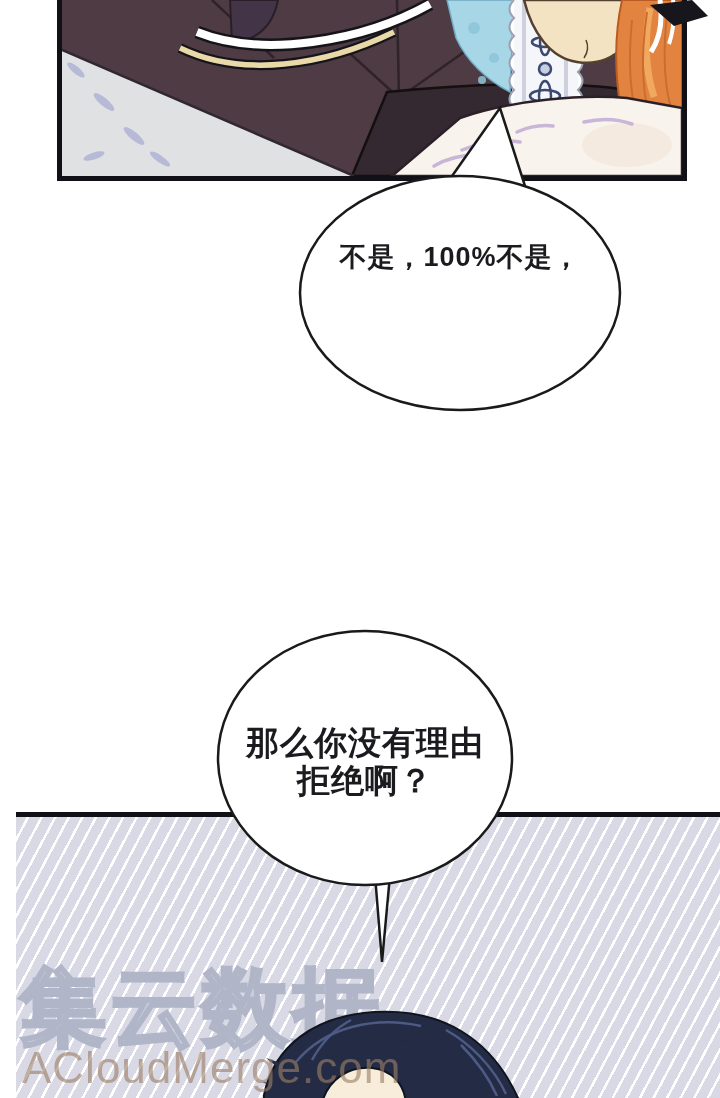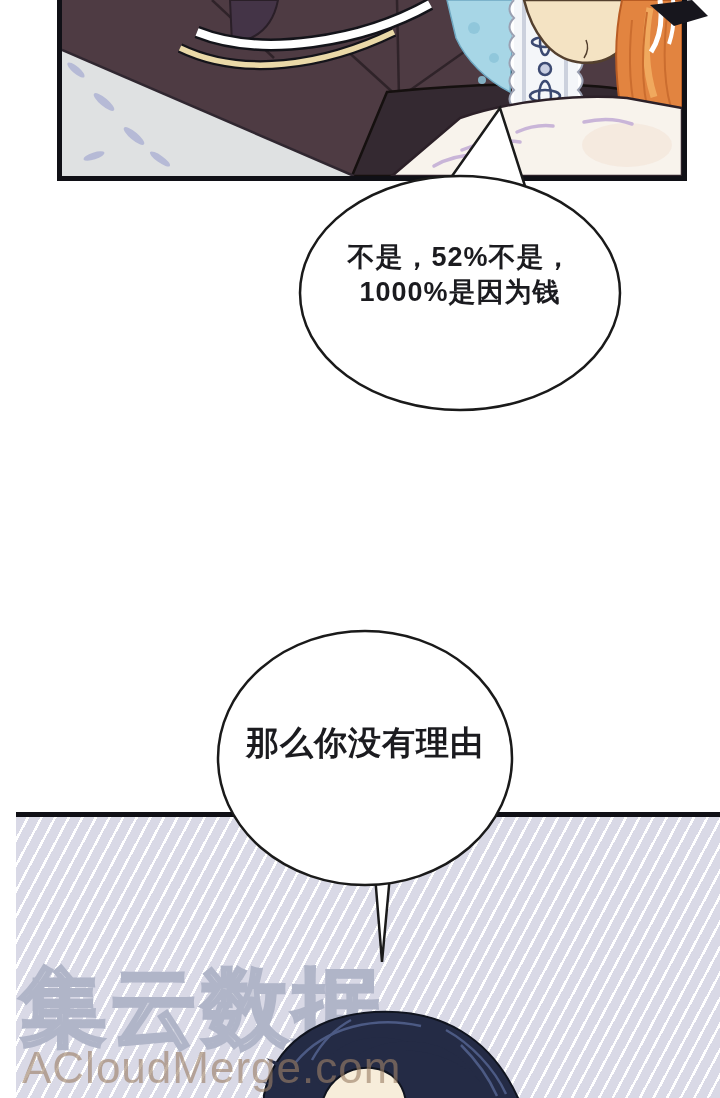--- a/index.html
+++ b/index.html
@@ -153,22 +153,21 @@
 
 <svg id="corner-bleed" class="abs" width="58" height="26" viewBox="0 0 58 26">
   <polygon points="0,5 42,0 58,16 24,26" fill="#17161d"></polygon>
 </svg>
 
 <svg class="abs bubble-svg" style="left:295px;top:100px;" width="330" height="315" viewBox="0 0 330 315">
   <polygon points="205,8 150,86 230,86" fill="#ffffff" stroke="#1a1a1a" stroke-width="2.5"></polygon>
   <ellipse cx="165" cy="193" rx="160" ry="117" fill="#ffffff" stroke="#1a1a1a" stroke-width="2.5"></ellipse>
 </svg>
 <div id="bubble-1-text" class="abs bubble-text">
-  <div>不是，52%不是，</div>
-  <div>1000%是因为钱</div>
+  <div>不是，100%不是，</div>
 </div>
 
 <div id="bottom-panel" class="abs">
 
   <div id="watermark-cn" class="abs">集云数据</div>
 
   <svg id="head-art" class="abs" width="280" height="103" viewBox="0 0 280 103">
     <ellipse cx="112" cy="114" rx="70" ry="58" style="fill:var(--forehead-skin,#f7edda)" stroke="#3a2d20" stroke-width="2.5"></ellipse>
     <g>
       <path d="M8,95 C18,46 58,16 118,12 C185,8 235,38 262,98 L262,103 L150,103 C148,84 136,70 116,68 C92,66 72,80 66,103 L8,103 Z" style="fill:var(--hair-navy,#242b45)" stroke="#10141f" stroke-width="2"></path>
@@ -187,13 +186,14 @@
 
   <div id="watermark-url" class="abs">ACloudMerge.com</div>
 </div>
 
 <svg class="abs bubble-svg" style="left:210px;top:625px;" width="310" height="345" viewBox="0 0 310 345">
   <polygon points="165,250 180,250 172,337" fill="#ffffff" stroke="#1a1a1a" stroke-width="2.5"></polygon>
   <ellipse cx="155" cy="133" rx="147" ry="127" fill="#ffffff" stroke="#1a1a1a" stroke-width="2.5"></ellipse>
 </svg>
 <div id="bubble-2-text" class="abs bubble-text">
   <div>那么你没有理由</div>
+  <div>拒绝啊？</div>
 </div>
 
 </body></html>

